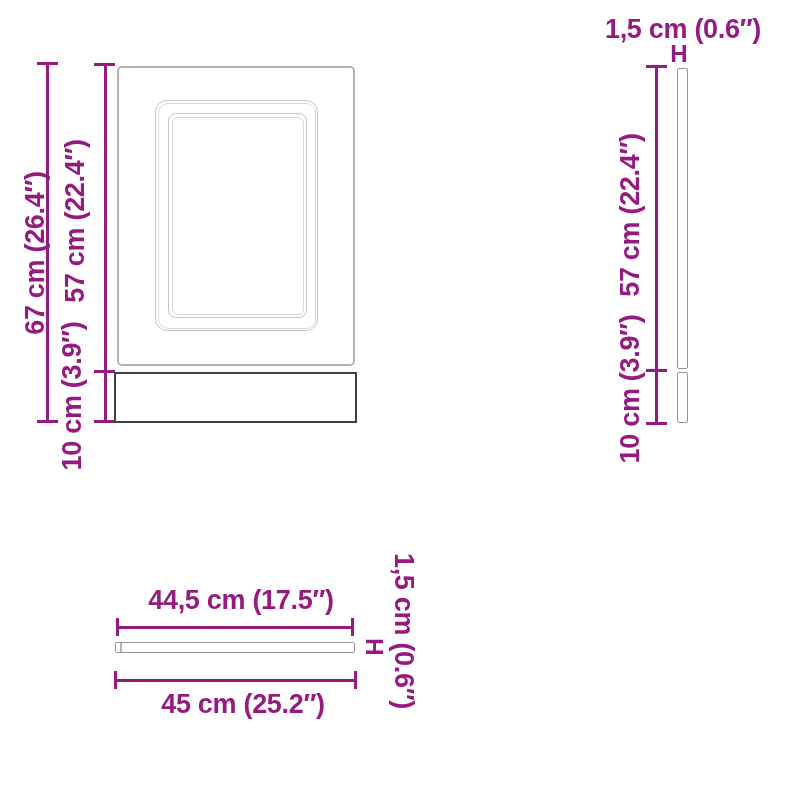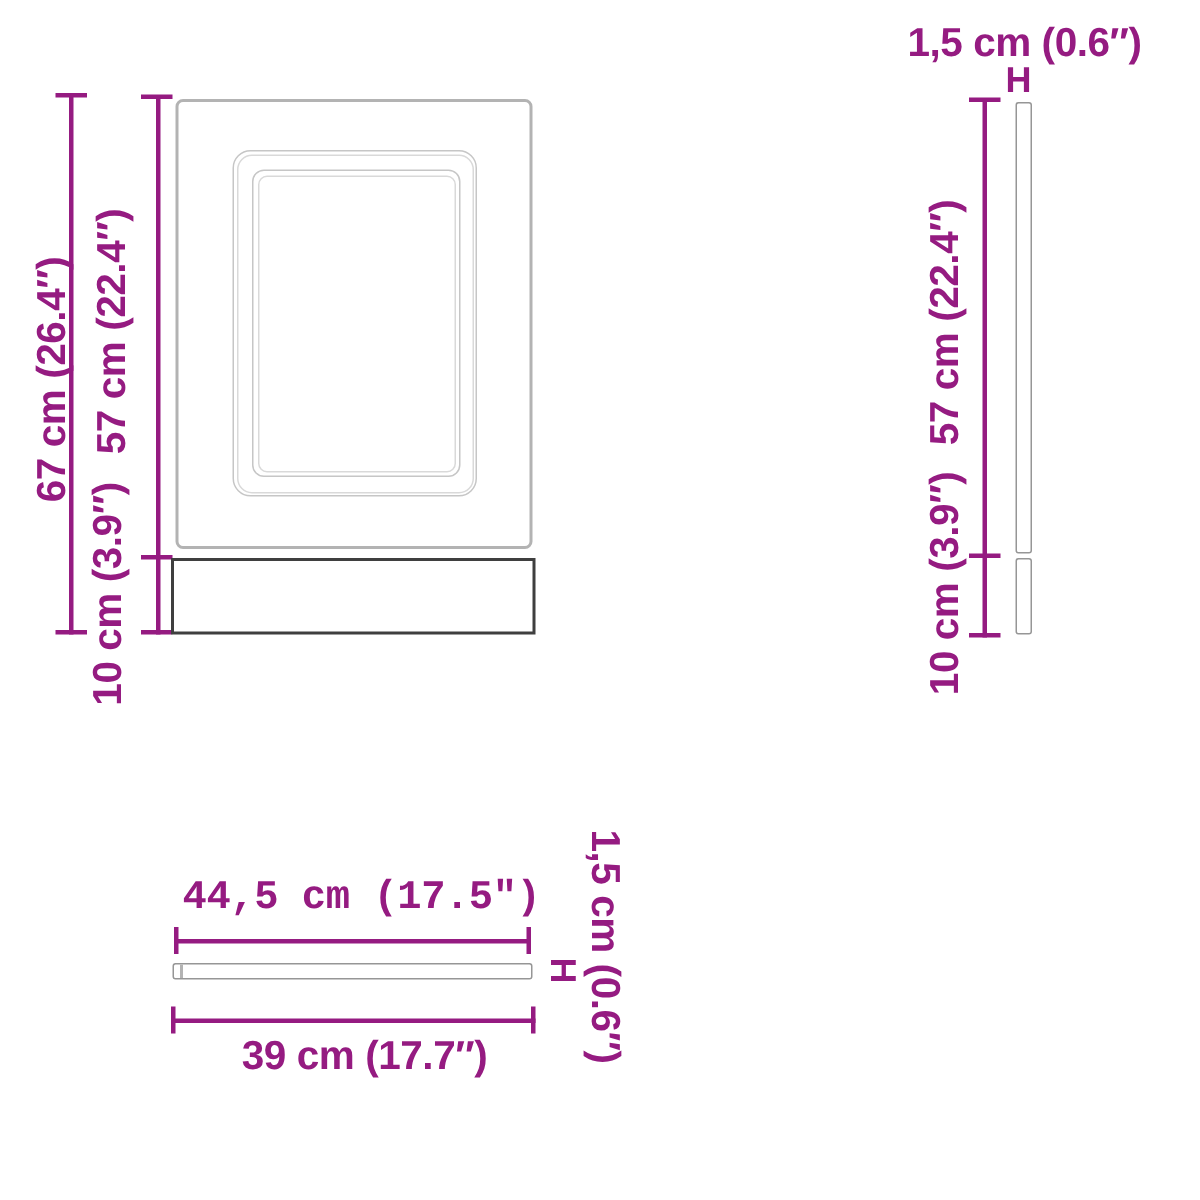--- a/index.html
+++ b/index.html
@@ -76,32 +76,32 @@
   <div class="tick-h" style="left:646px;top:65px;"></div>
   <div class="tick-h" style="left:646px;top:369px;"></div>
   <div class="tick-h" style="left:646px;top:422px;"></div>
 
   <div class="outline thinpanel" style="left:677px;top:68px;width:11px;height:301px;"></div>
   <div class="outline thinpanel" style="left:677px;top:372px;width:11px;height:51px;"></div>
 
   <div class="lbl ccw" style="left:630px;top:215px;">57 cm (22.4″)</div>
   <div class="lbl ccw" style="left:630px;top:389px;">10 cm (3.9″)</div>
 
-  <div class="lbl" style="left:241px;top:600px;font-family:Liberation Mono, monospace;">44,5 cm (17.5″)</div>
+  <div class="lbl" style="left:241px;top:600px;">44,5 cm (17.5″)</div>
 
   <div class="hline" style="left:118px;top:626px;width:236px;"></div>
   <div class="tick-v" style="left:116px;top:618px;"></div>
   <div class="tick-v" style="left:351px;top:618px;"></div>
 
   <div class="outline thinpanel" style="left:115px;top:642px;width:240px;height:11px;">
     <div class="endcap" style="left:4px;"></div>
   </div>
   <div class="marker cw" style="left:374px;top:647px;">H</div>
 
   <div class="hline" style="left:116px;top:679px;width:241px;"></div>
   <div class="tick-v" style="left:114px;top:671px;"></div>
   <div class="tick-v" style="left:354px;top:671px;"></div>
 
-  <div class="lbl" style="left:243px;top:704px;">39 cm (17.7″)</div>
+  <div class="lbl" style="left:243px;top:704px;">45 cm (25.2″)</div>
 
   <div class="lbl cw" style="left:403px;top:631px;">1,5 cm (0.6″)</div>
 
 </div>
 
 </body></html>

